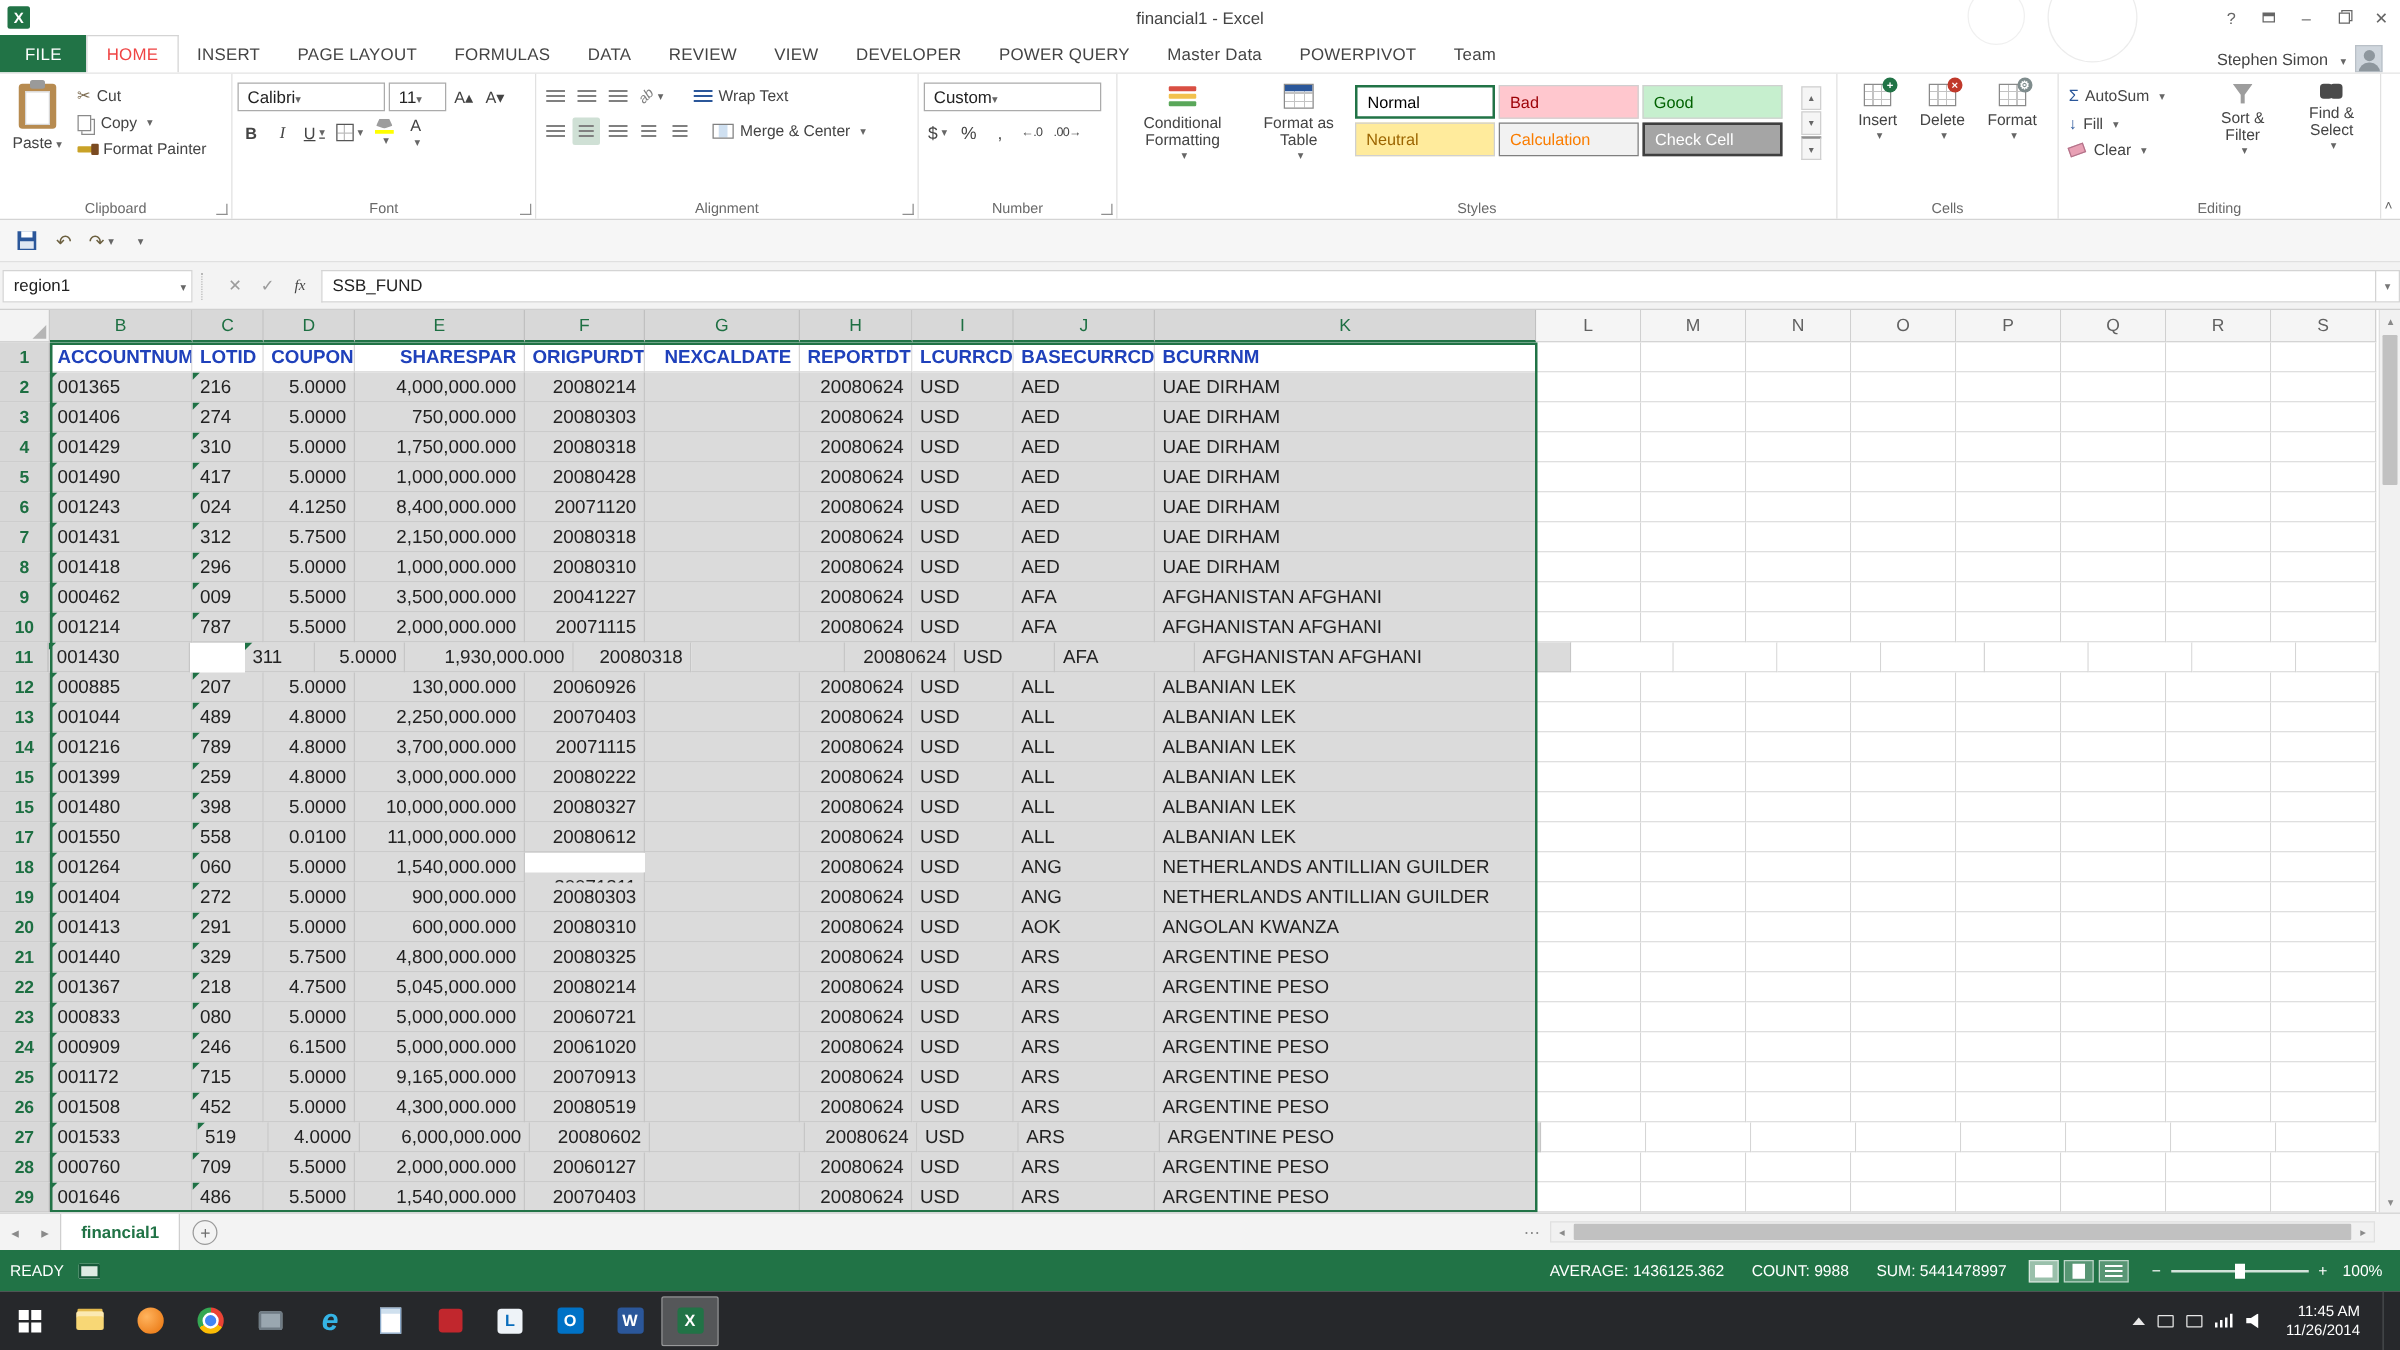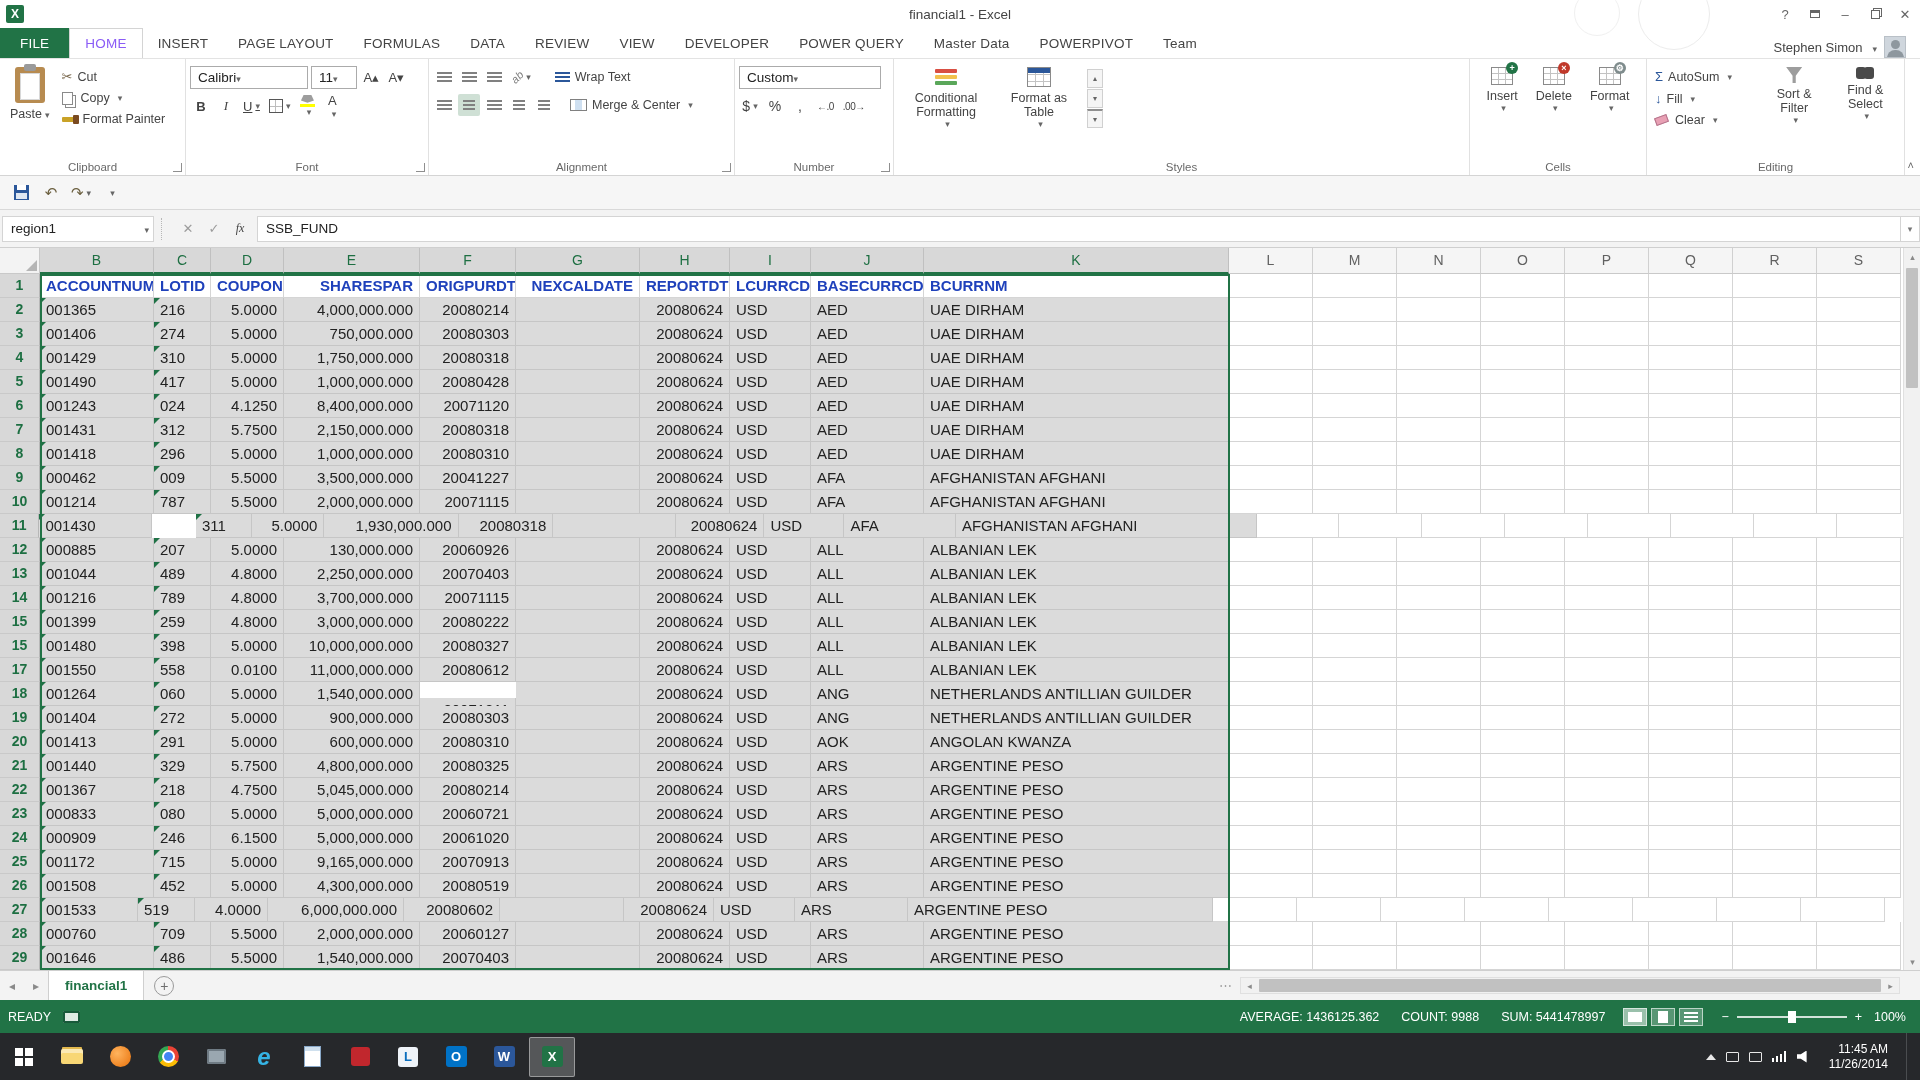--- a/index.html
+++ b/index.html
@@ -17,21 +17,21 @@
   .tb-btns { margin-left:auto; display:flex; align-items:center; height:100%; z-index:2; }
   .tb-btn { width:30px; height:100%; display:flex; align-items:center; justify-content:center; font-size:13px; color:#666; }
   .restore-glyph { width:9px; height:9px; border:1px solid #666; background:#fff; box-shadow:2px -2px 0 -1px #fff, 2px -2px 0 0 #666; }
   .ribbonopt-glyph { width:10px; height:8px; border:1px solid #666; border-top-width:3px; }
 
   
   .tabrow { height:30px; display:flex; align-items:flex-end; background:#fff; }
   .tabs-left { display:flex; height:100%; }
   .rtab { padding:0 15px; height:100%; display:flex; align-items:center; font-size:13.5px; color:#444; letter-spacing:.2px; }
   .rtab.file { background:#217346; color:#fff; padding:0 20px; }
-  .rtab.active { background:#fff; color:#8b5cf6; border:1px solid #d4d4d4; border-bottom:none; font-weight:400; }
+  .rtab.active { background:#fff; color:#ef4444; border:1px solid #d4d4d4; border-bottom:none; font-weight:400; }
   .user-area { margin-left:auto; display:flex; align-items:center; gap:7px; padding-right:14px; font-size:13px; color:#444; }
   .avatar { width:22px; height:22px; background:#cfd6dd; border:1px solid #b9c0c7; position:relative; overflow:hidden; }
   .avatar::before { content:""; position:absolute; left:6px; top:3px; width:9px; height:9px; border-radius:50%; background:#8e979e; }
   .avatar::after { content:""; position:absolute; left:2px; top:13px; width:17px; height:10px; border-radius:8px 8px 0 0; background:#8e979e; }
 
   
   .ribbon { height:118px; background:#fff; border-bottom:1px solid #d4d4d4; border-top:1px solid #e3e3e3; display:flex; position:relative; }
   .rgroup { position:relative; border-right:1px solid #e1e1e1; display:flex; flex-direction:column; padding:3px 4px 18px 4px; }
   .rlabel { position:absolute; left:0; right:0; bottom:2px; text-align:center; font-size:11.5px; color:#696969; }
   .launcher { position:absolute; right:3px; bottom:3px; width:9px; height:9px; border-right:1px solid #8f8f8f; border-bottom:1px solid #8f8f8f; }
@@ -385,20 +385,28 @@
             <span style="background:#d94f43"></span>
             <span style="background:#f2c14e"></span>
             <span style="background:#5aa75a"></span>
           </span>
         <span class="bb-label">Conditional Formatting</span>
       </div>
       <div class="bigbtn dd" style="width:86px">
         <span class="icon-fmttable"></span>
         <span class="bb-label">Format as Table</span>
       </div>
+      <div class="gallery">
+        <div class="gal-item st-normal">Normal</div>
+        <div class="gal-item st-bad">Bad</div>
+        <div class="gal-item st-good">Good</div>
+        <div class="gal-item st-neutral">Neutral</div>
+        <div class="gal-item st-calc">Calculation</div>
+        <div class="gal-item st-check">Check Cell</div>
+      </div>
       <div class="gal-arrows">
         <div class="gal-arrow">▴</div>
         <div class="gal-arrow">▾</div>
         <div class="gal-arrow" style="border-top:2px solid #8f8f8f">▾</div>
       </div>
     </div>
     <div class="rlabel">Styles</div>
   </div>
 
   <div class="rgroup" style="width:177px">
@@ -1042,21 +1050,21 @@
         <div class="cell" style="width: 84px;"></div>
         <div class="cell" style="width: 84px;"></div>
         <div class="cell" style="width: 84px;"></div>
         <div class="cell" style="width: 84px;"></div>
         <div class="cell" style="width: 84px;"></div>
         <div class="cell" style="width: 84px;"></div>
         <div class="cell" style="width: 84px;"></div>
       </div>
       <div class="grow">
         <div class="rownum">27</div>
-        <div class="cell sel tri" style="width: 98px; text-align: left;">001533</div>
+        <div class="cell sel tri" style="width: 118px; text-align: left;">001533</div>
         <div class="cell sel tri" style="width: 57px; text-align: left;">519</div>
         <div class="cell sel" style="width: 73px; text-align: right;">4.0000</div>
         <div class="cell sel" style="width: 136px; text-align: right;">6,000,000.000</div>
         <div class="cell sel" style="width: 96px; text-align: right;">20080602</div>
         <div class="cell sel" style="width: 124px; text-align: right;"></div>
         <div class="cell sel" style="width: 90px; text-align: right;">20080624</div>
         <div class="cell sel" style="width: 81px; text-align: left;">USD</div>
         <div class="cell sel" style="width: 113px; text-align: left;">ARS</div>
         <div class="cell sel" style="width: 305px; text-align: left;">ARGENTINE PESO</div>
         <div class="cell" style="width: 84px;"></div>

